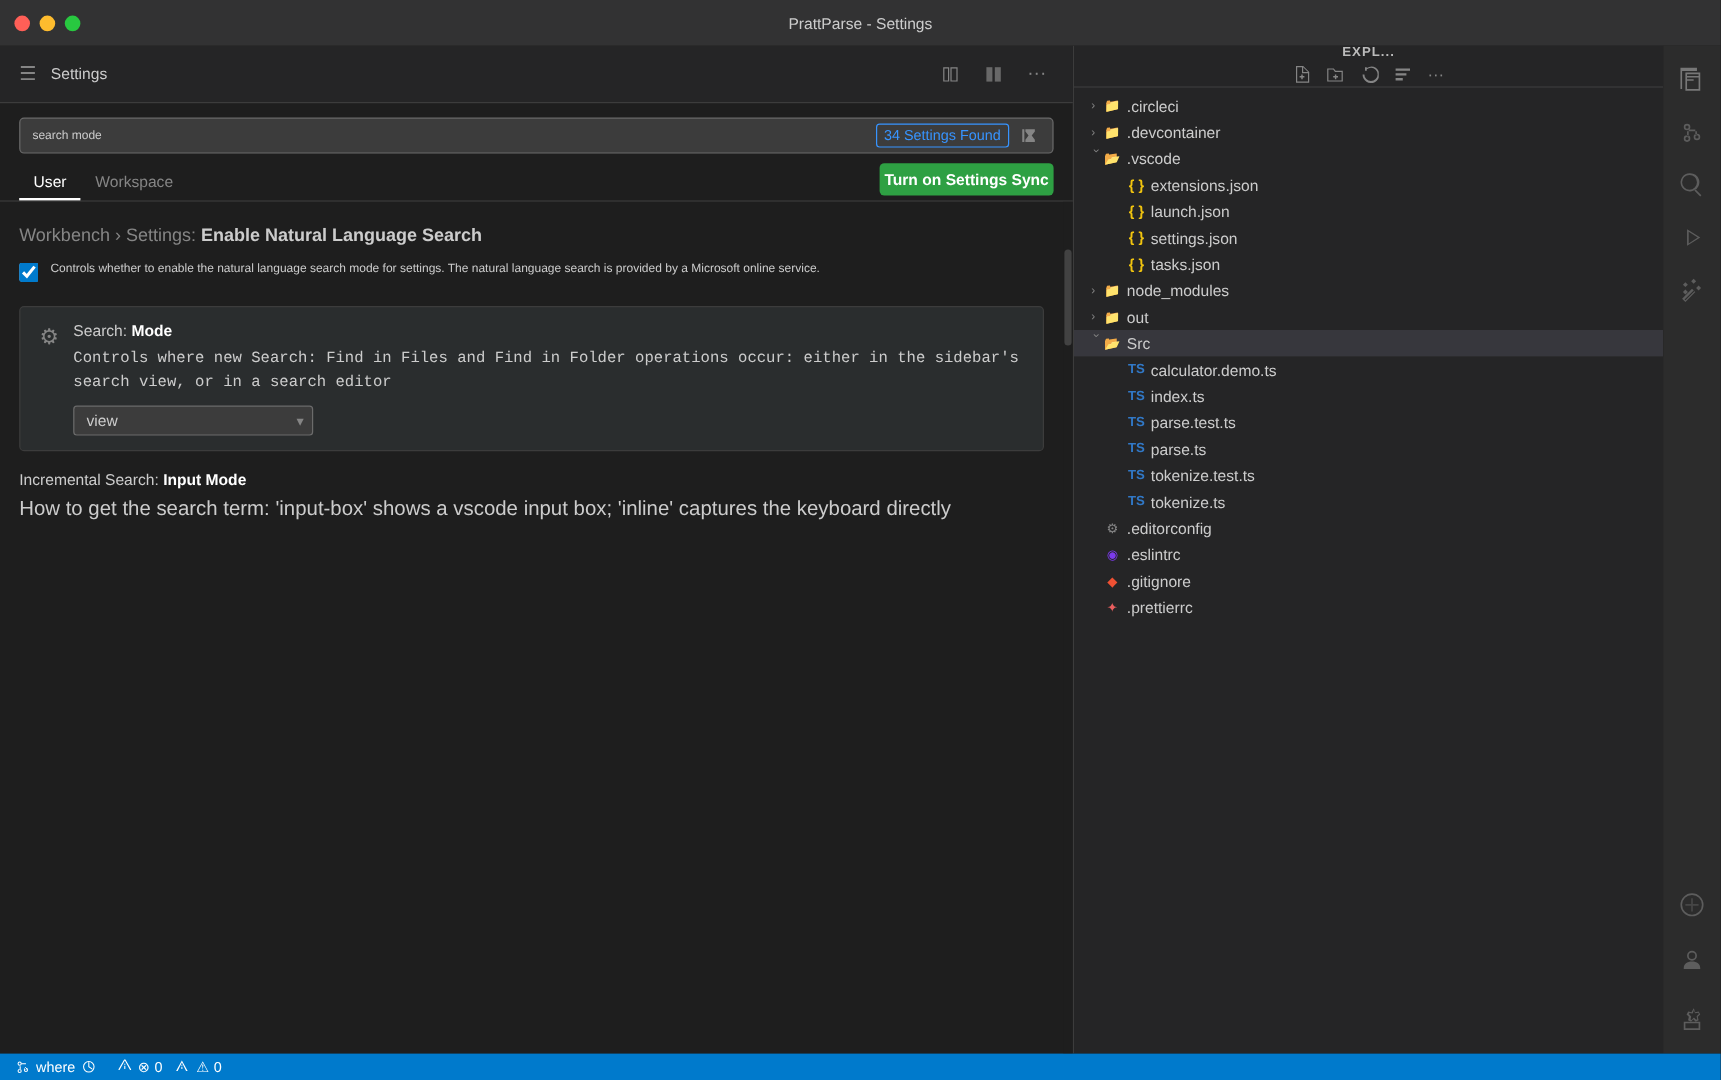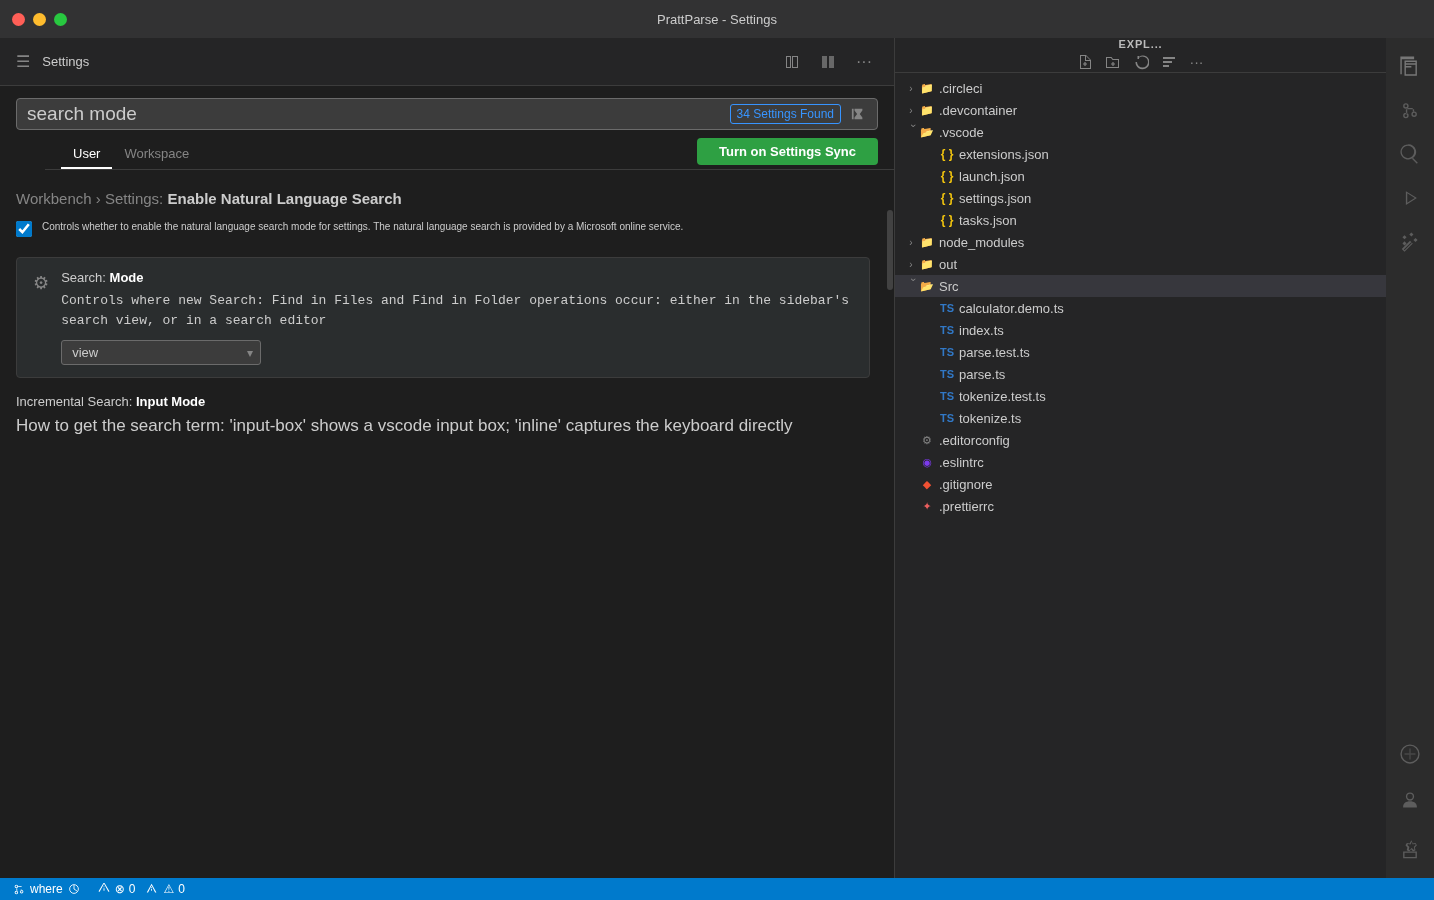--- a/index.html
+++ b/index.html
@@ -132,21 +132,21 @@
       border-radius: 4px;
       padding: 4px 10px;
       gap: 8px;
     }
     .search-input {
       flex: 1;
       background: transparent;
       border: none;
       outline: none;
       color: #cccccc;
-      font-size: 19px;
+      font-size: 10px;
     }
     .search-badge {
       background: transparent;
       color: #3794ff;
       font-size: 12px;
       padding: 2px 6px;
       border-radius: 3px;
       white-space: nowrap;
       border: 1px solid #3794ff;
     }
@@ -162,41 +162,40 @@
     }
 
     
     .settings-tabs {
       display: flex;
       align-items: center;
       padding: 8px 16px 0;
       border-bottom: 1px solid #3c3c3c;
       flex-shrink: 0;
       position: relative;
-      margin-left: 45px;
     }
     .tab {
       padding: 6px 12px;
       font-size: 13px;
       cursor: pointer;
       color: #858585;
       border-bottom: 2px solid transparent;
       margin-bottom: -1px;
     }
     .tab.active {
       color: #ffffff;
       border-bottom-color: #ffffff;
     }
     .sync-btn {
       margin-left: auto;
       background: #2ea043;
       color: #ffffff;
       border: none;
       border-radius: 4px;
-      padding: 6px 22px;
+      padding: 6px 4px;
       font-size: 13px;
       font-weight: 600;
       cursor: pointer;
       margin-bottom: 4px;
     }
 
     
     .settings-content {
       flex: 1;
       overflow-y: auto;

